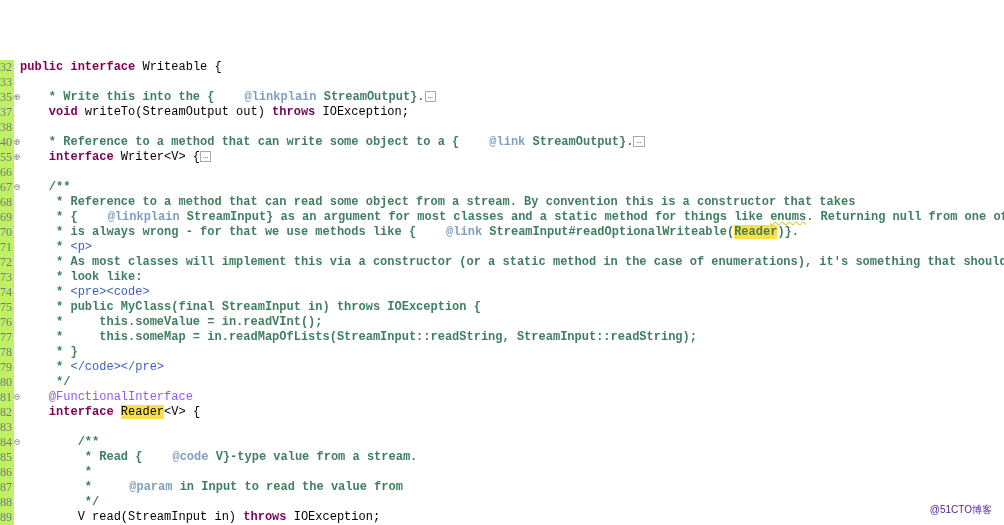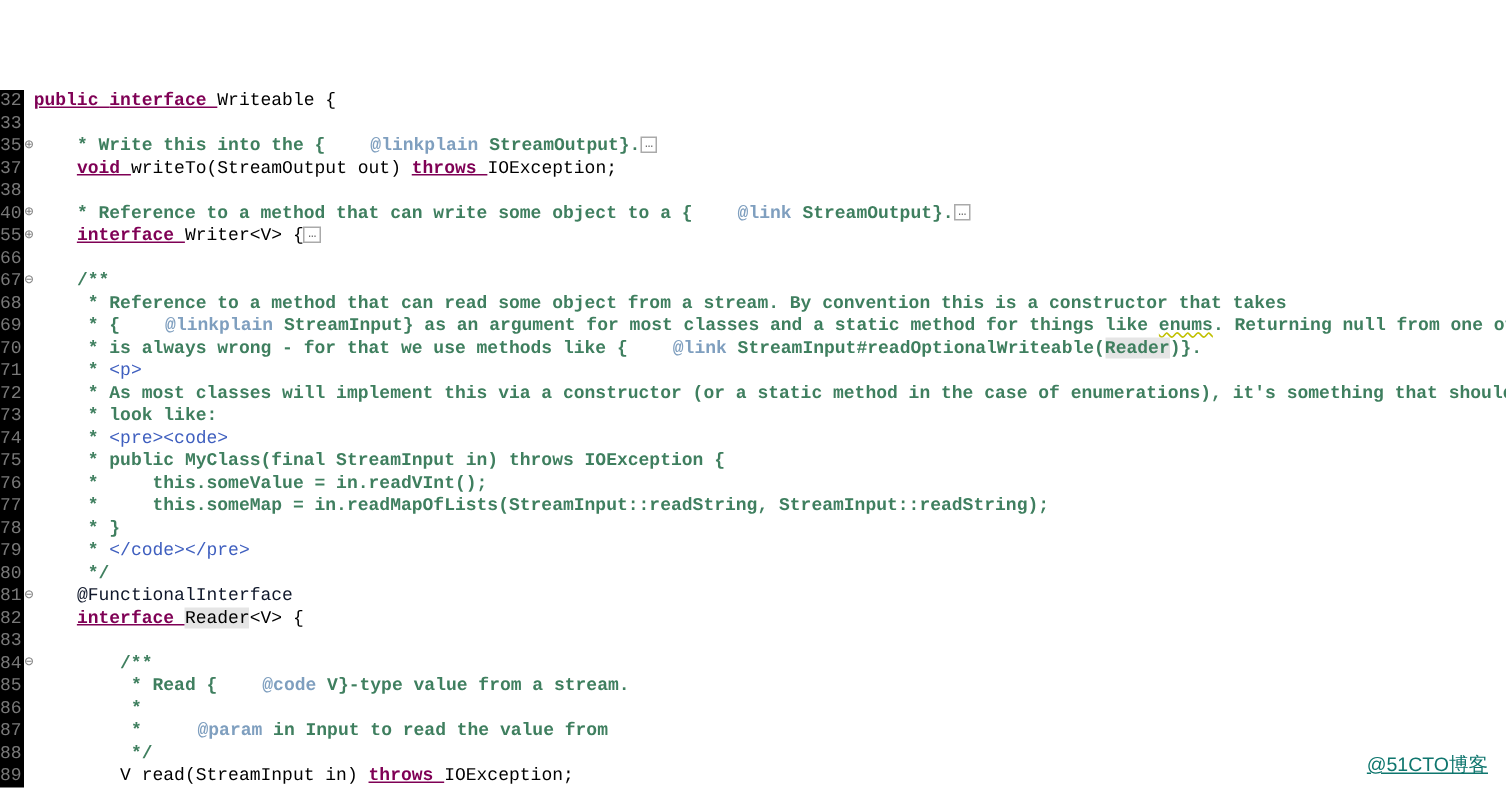--- a/index.html
+++ b/index.html
@@ -9,53 +9,53 @@
       background: #ffffff;
       line-height: 15px;
       white-space: pre;
       overflow: hidden;
     }
     .editor { display: flex; }
     .gutter {
       width: 28px;
       text-align: right;
       color: #787878;
-      background: #000000;
+      background: #bef264;
       user-select: none;
       padding-right: 2px;
+      font-family: Liberation Serif, serif;
     }
     .fold-col {
       width: 14px;
       text-align: center;
       color: #888;
       user-select: none;
       font-size: 10px;
       line-height: 15px;
     }
     .code {
       flex: 1;
       color: #000000;
     }
     .line { height: 15px; display: block; }
-    .kw { color: #7f0055; font-weight: bold; text-decoration: underline; }
+    .kw { color: #7f0055; font-weight: bold; }
     .comment { color: #3f7f5f; font-weight: bold; }
     .doctag { color: #7f9fbf; font-weight: bold; padding-left: 30px; }
     .doclink { color: #3f5fbf; }
-    .annotation { color: #0f172a; text-align: right; }
-    .highlight { background: #e5e5e5; }
+    .annotation { color: #8b5cf6; text-align: right; }
+    .highlight { background: #fde047; }
     .squiggle { text-decoration: underline wavy #c0c000; text-decoration-thickness: 1px; }
     .fold-box { display: inline-block; border: 1px solid #aaa; font-size: 9px; line-height: 9px; padding: 0 2px; vertical-align: middle; color: #666; }
     .watermark {
       position: fixed;
       bottom: 8px;
       right: 12px;
-      color: #0f766e;
-      font-size: 13px;
+      color: #4c1d95;
+      font-size: 10px;
       font-family: Arial, sans-serif;
-      text-decoration: underline;
     }
   </style>
 </head>
 <body>
 
 
 
 <div class="editor">
   <div class="gutter" id="gutter"><span class="line">32</span><span class="line">33</span><span class="line">35</span><span class="line">37</span><span class="line">38</span><span class="line">40</span><span class="line">55</span><span class="line">66</span><span class="line">67</span><span class="line">68</span><span class="line">69</span><span class="line">70</span><span class="line">71</span><span class="line">72</span><span class="line">73</span><span class="line">74</span><span class="line">75</span><span class="line">76</span><span class="line">77</span><span class="line">78</span><span class="line">79</span><span class="line">80</span><span class="line">81</span><span class="line">82</span><span class="line">83</span><span class="line">84</span><span class="line">85</span><span class="line">86</span><span class="line">87</span><span class="line">88</span><span class="line">89</span></div>
   <div class="fold-col" id="foldcol"><span class="line"></span><span class="line"></span><span class="line">⊕</span><span class="line"></span><span class="line"></span><span class="line">⊕</span><span class="line">⊕</span><span class="line"></span><span class="line">⊖</span><span class="line"></span><span class="line"></span><span class="line"></span><span class="line"></span><span class="line"></span><span class="line"></span><span class="line"></span><span class="line"></span><span class="line"></span><span class="line"></span><span class="line"></span><span class="line"></span><span class="line"></span><span class="line">⊖</span><span class="line"></span><span class="line"></span><span class="line">⊖</span><span class="line"></span><span class="line"></span><span class="line"></span><span class="line"></span><span class="line"></span></div>

